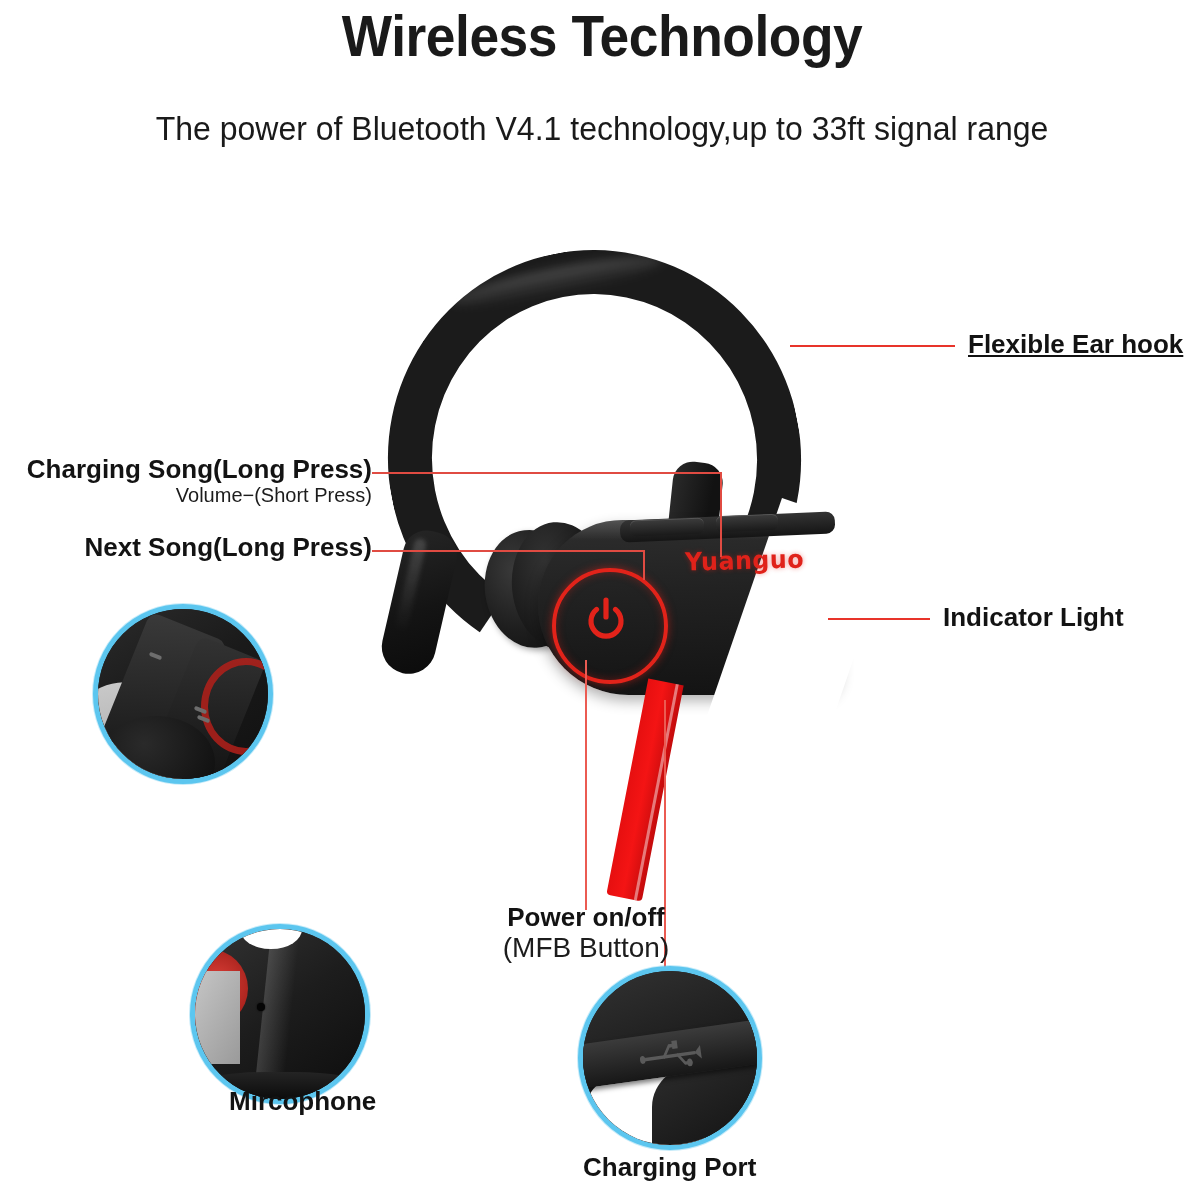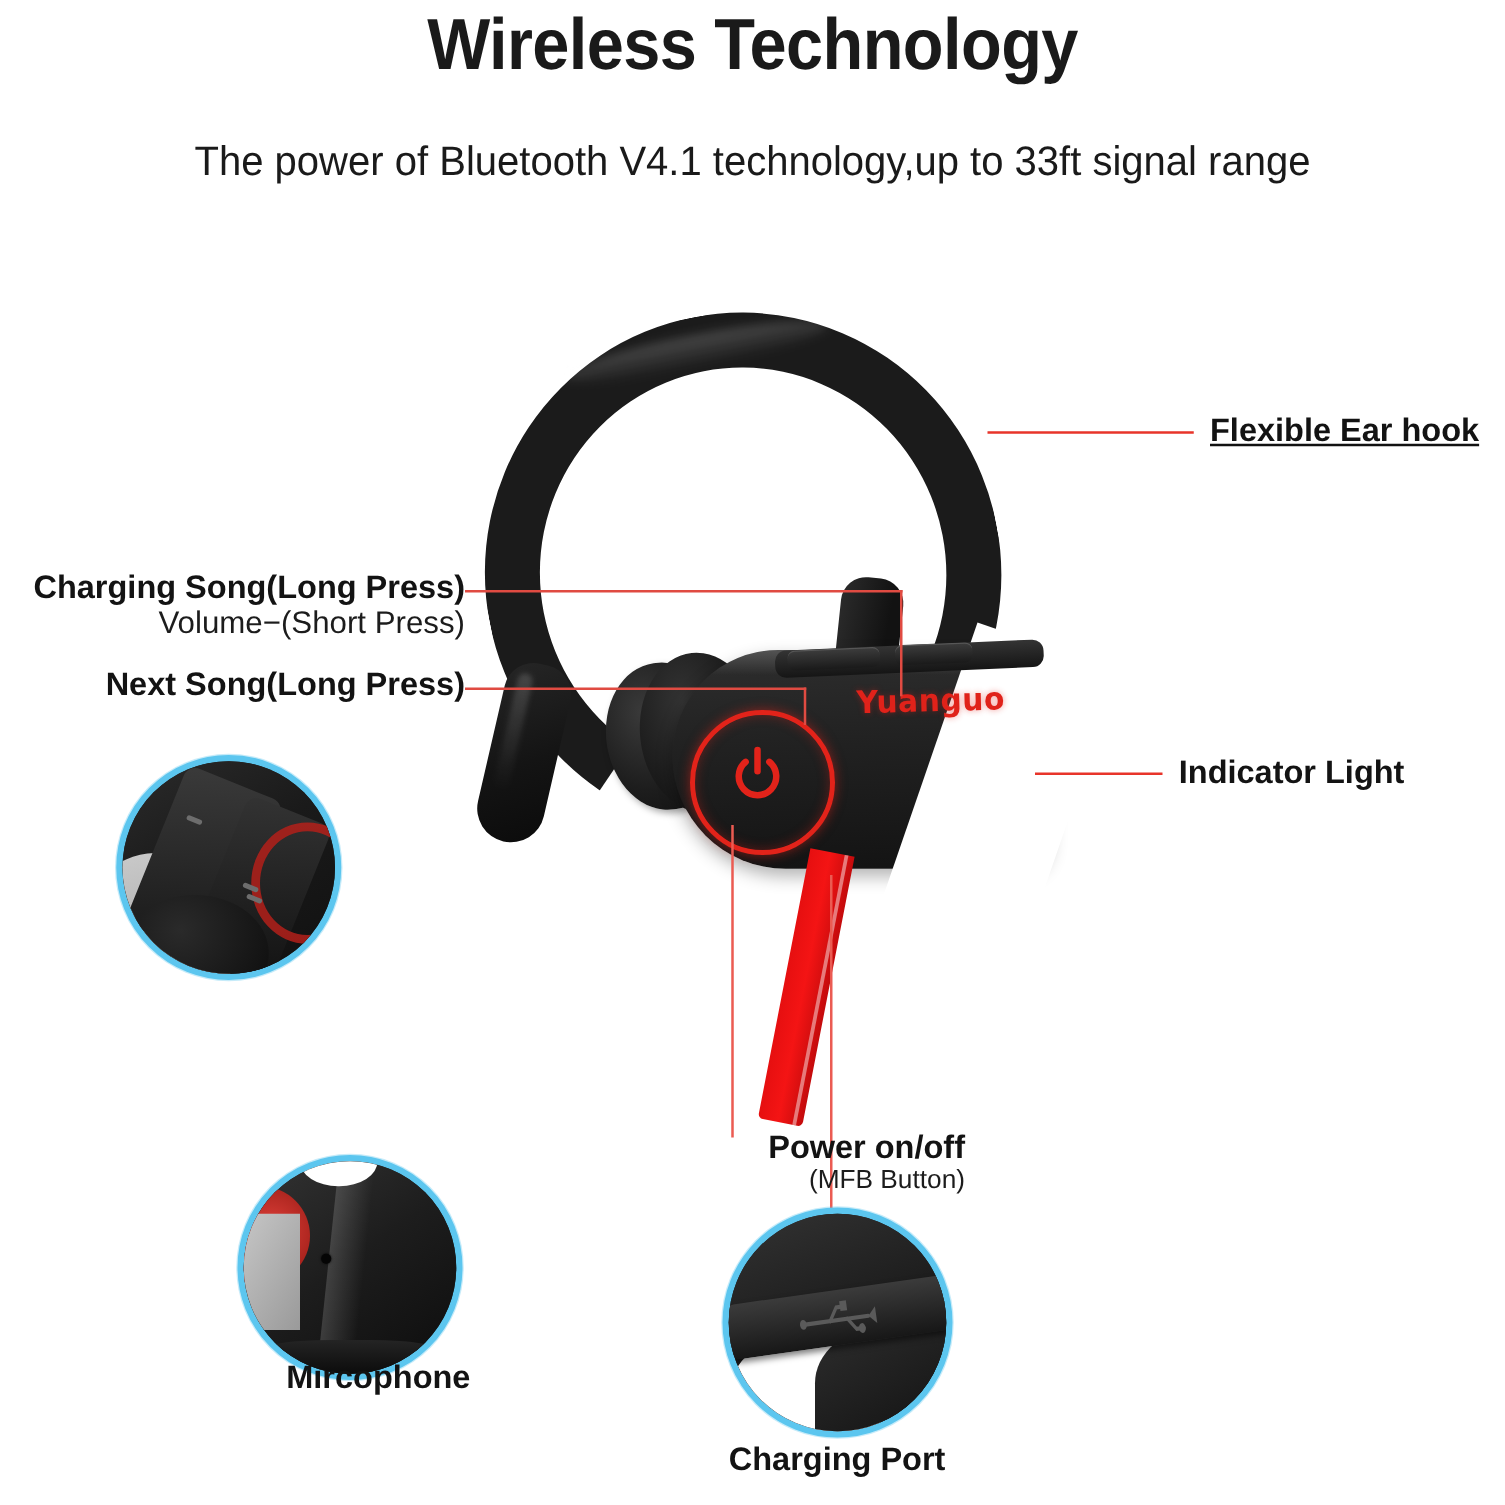--- a/index.html
+++ b/index.html
@@ -17,21 +17,21 @@
   }
   .subtitle{
     position:absolute;left:0;top:110px;width:1204px;text-align:center;
     font-size:33px;font-weight:400;color:#1a1a1a;
     transform:scaleX(0.97);transform-origin:50% 50%;
   }
 
   
   .lbl{position:absolute;white-space:nowrap;}
   .lbl .main{font-size:26px;font-weight:bold;color:#131313;line-height:1.12;}
-  .lbl .sub {font-size:25px;font-weight:400;color:#1c1c1c;line-height:1.15;}
+  .lbl .sub {font-size:20px;font-weight:400;color:#1c1c1c;line-height:1.15;}
   .lbl.r-al{text-align:right;}
   .lbl.c-al{text-align:center;}
 
   
   .lead{position:absolute;background:#e8342a;}
   .lead.h{height:2px;}
   .lead.v{width:2px;}
   .lead.thin{background:#e04b42;}
   .lead.hair{background:#eb5b52;}
 
@@ -267,23 +267,23 @@
   </div>
 
   <div class="lbl" style="left:968px;top:330px;text-decoration:underline;">
     <div class="main">Flexible Ear hook</div>
   </div>
 
   <div class="lbl" style="left:943px;top:603px;">
     <div class="main">Indicator Light</div>
   </div>
 
-  <div class="lbl c-al" style="left:400px;top:903px;width:372px;text-align:right;">
+  <div class="lbl c-al" style="left:400px;top:903px;width:372px;">
     <div class="main">Power on/off</div>
-    <div class="sub" style="font-size:21px;">(MFB Button)</div>
+    <div class="sub" style="font-size:28px;">(MFB Button)</div>
   </div>
 
   <div class="inset" style="left:93px;top:604px;width:170px;height:170px;">
     <div class="iwrap">
       <div class="vb-bg"></div>
       <div class="vb-grey"></div>
       <div class="vb-plate"></div>
       <div class="vb-plate2"></div>
       <div class="vb-dark"></div>
       <div class="vb-red"></div>

